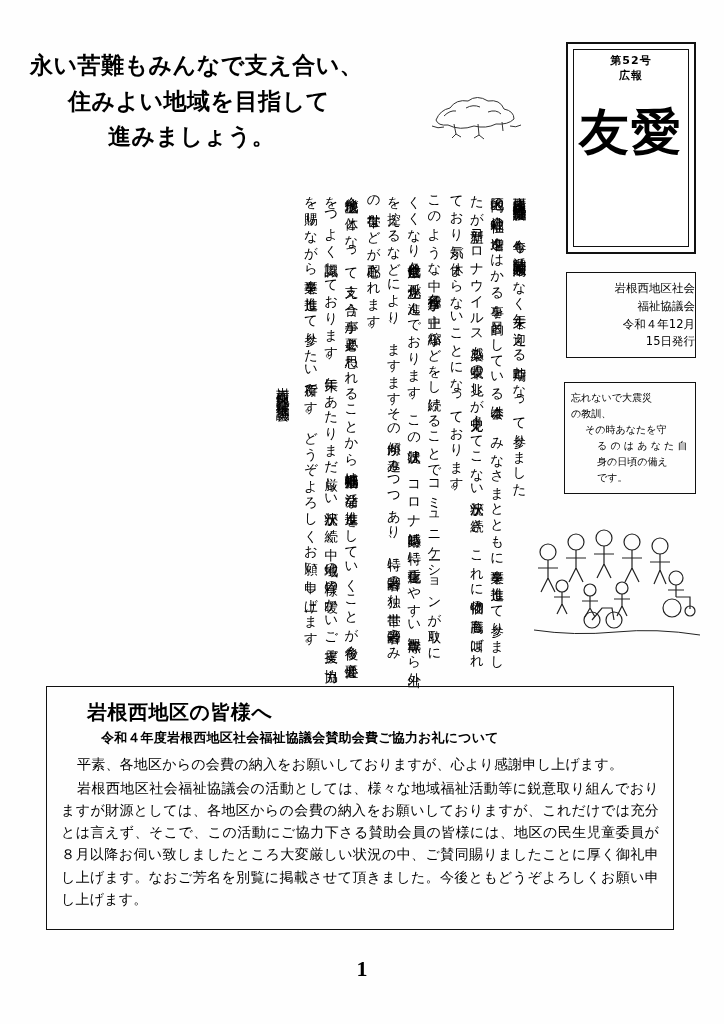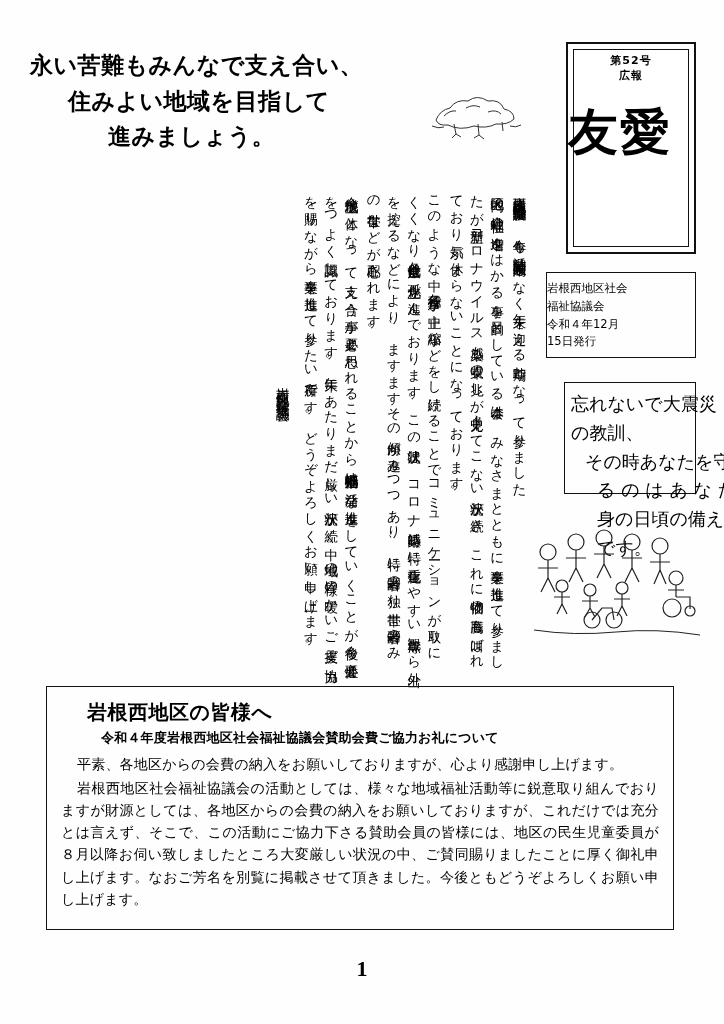--- a/index.html
+++ b/index.html
@@ -62,52 +62,53 @@
     font-size: 11px;
     font-weight: bold;
     line-height: 1.35;
     letter-spacing: 1px;
   }
   .masthead-title {
     position: absolute;
     top: 62px;
     left: 0;
     right: 0;
+    text-align: center;
     font-family: Liberation Sans, sans-serif;
     font-size: 50px;
     font-weight: bold;
     line-height: 1.05;
     letter-spacing: 2px;
   }
 
   
   .pubbox {
     position: absolute;
     right: 28px;
     top: 272px;
-    width: 150px;
+    width: 130px;
     height: 86px;
     border: 1px solid #111;
     box-sizing: border-box;
-    text-align: left;
+    text-align: right;
     font-size: 11.5px;
     line-height: 1.55;
     padding-top: 7px;
   }
 
   
   .slogan {
     position: absolute;
     right: 28px;
     top: 382px;
     width: 132px;
     height: 112px;
     border: 1px solid #111;
     box-sizing: border-box;
-    font-size: 18px;
+    font-size: 10px;
     line-height: 1.6;
     padding: 7px 6px 0 6px;
   }
   .slogan div { white-space: nowrap; }
   .slogan .ind1 { text-indent: 14px; }
   .slogan .ind2 { text-indent: 26px; }
 
   
   .tree {
     position: absolute;

